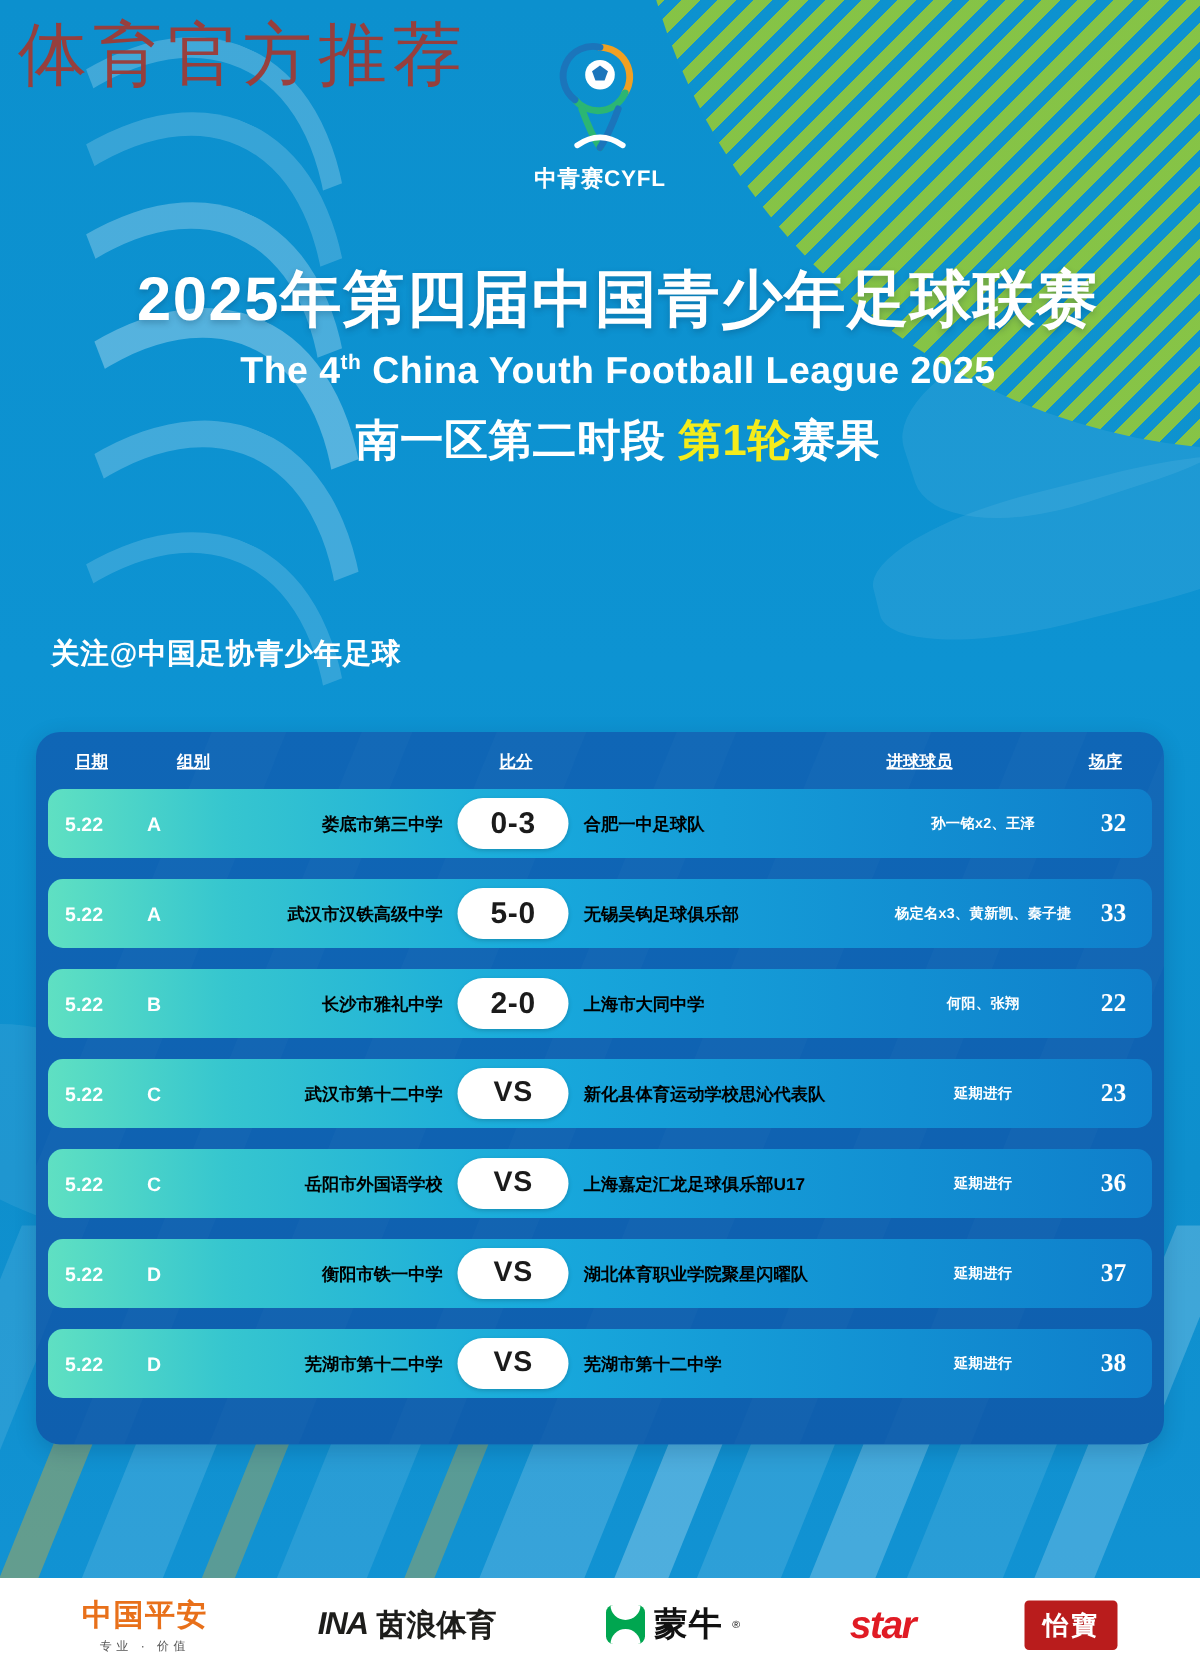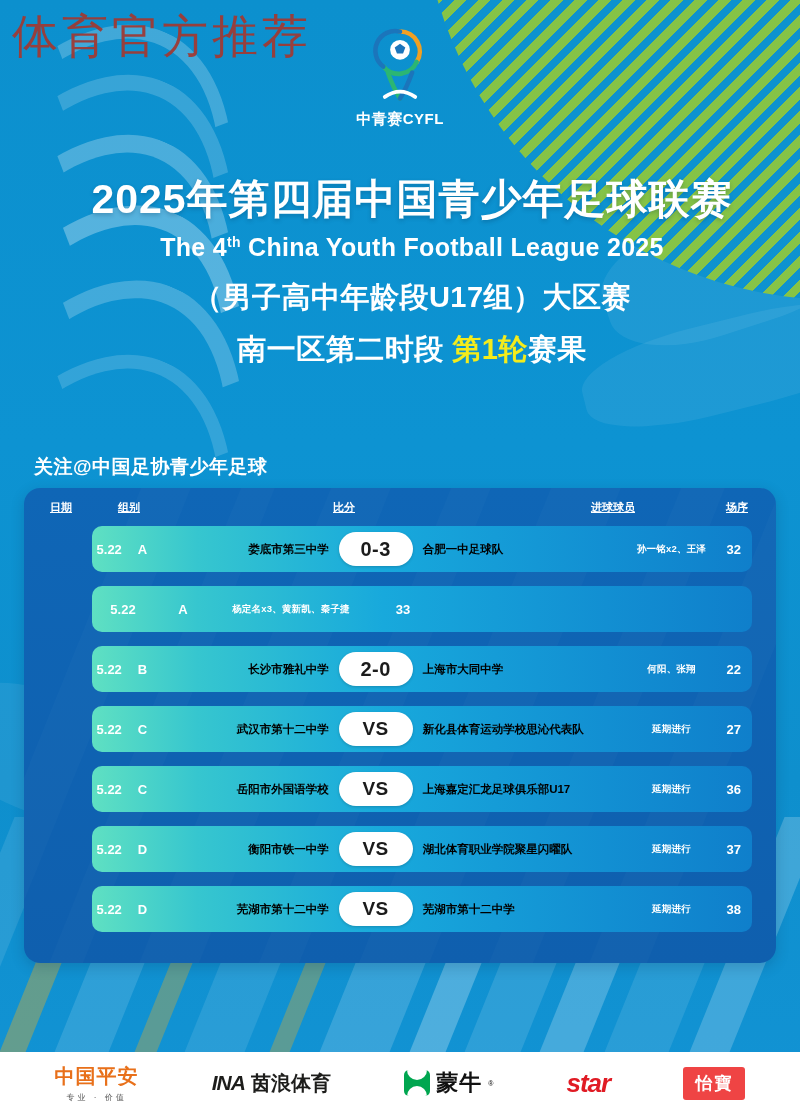--- a/index.html
+++ b/index.html
@@ -89,21 +89,21 @@
   #subtitle-1{
     margin-top:16px; color:#ffffff; font-size:29px; font-weight:800; letter-spacing:.5px;
   }
   #subtitle-2{
     margin-top:12px; color:#ffffff; font-size:29px; font-weight:800; letter-spacing:.5px;
   }
   #subtitle-2 .hl{ color:#f4ec1b; }
 
   
   #follow{
-    position:absolute; left:34px; top:454px; z-index:20;
+    position:absolute; left:34px; top:423px; z-index:20;
     color:#ffffff; font-size:19px; font-weight:800; letter-spacing:.5px;
   }
 
   
   #panel{
     position:absolute; left:24px; top:488px; width:752px; height:475px;
     background:linear-gradient(180deg,#0f66b6 0%,#0f5fae 100%);
     border-radius:16px; z-index:25;
     box-shadow:0 4px 14px rgba(0,30,60,.18);
     overflow:hidden;
@@ -116,42 +116,42 @@
     height:38px; padding:0 0 0 0; color:#ffffff;
     font-size:11px; font-weight:700; z-index:3;
   }
   .th{ text-align:center;text-decoration:underline; }
   .th-date{ width:74px; }
   .th-group{ width:62px; }
   .th-score{ flex:1; }
   .th-scorer{ width:170px; }
   .th-order{ width:78px; }
 
-  .rows{ position:relative; z-index:3; padding:0 24px;margin-left:44px; }
+  .rows{ position:relative; z-index:3; padding:0 8px; }
   .row{
     display:flex; align-items:center; height:46px; margin-bottom:14px;
     border-radius:10px;
     background:linear-gradient(90deg,#5fe0c2 0%,#36c6cf 16%,#18a9dc 44%,#128fd2 78%,#0f7fcb 100%);
     position:relative;
   }
   .c{ text-align:center; color:#ffffff; }
   .c-date{ width:62px; font-size:13px; font-weight:800; }
   .c-group{ width:58px; font-size:13px; font-weight:800; }
   .c-match{ flex:1; display:flex; align-items:center; justify-content:center; gap:0; }
   .team-home{ width:180px; text-align:right; font-size:11.5px; font-weight:700; padding-right:10px; }
   .team-away{ width:215px; text-align:left; font-size:11.5px; font-weight:700; padding-left:10px; }
   .score-pill{
     min-width:74px; height:34px; border-radius:17px; background:#ffffff;
     display:flex; align-items:center; justify-content:center;
     color:#1b1b1b; font-size:20px; font-weight:800; letter-spacing:.5px;
     box-shadow:0 1px 3px rgba(0,0,0,.18);
   }
   .score-pill.vs{ font-size:19px; }
   .c-scorer{ width:158px; font-size:9.5px; font-weight:600; letter-spacing:.2px; }
-  .c-order{ width:66px; font-size:13px; font-weight:800; }
+  .c-order{ width:66px; font-size:17px; font-weight:800;font-family:Liberation Serif, serif; }
 
   
   #footer{
     position:absolute; left:0; bottom:0; width:800px; height:62px;
     background:#ffffff; z-index:30;
     display:flex; align-items:center; justify-content:space-around;
     padding:0 18px;
   }
   .sp{ display:flex; flex-direction:column; align-items:center; justify-content:center; }
   .sp-row{ display:flex; align-items:center; gap:6px; }
@@ -168,21 +168,21 @@
     content:""; position:absolute; width:20px;height:12px; background:#fff;
     border-radius:0 0 12px 12px; left:3px; top:-2px;
   }
   .sp-mengniu-badge:after{
     content:""; position:absolute; width:20px;height:12px; background:#fff;
     border-radius:12px 12px 0 0; left:3px; bottom:-2px;
   }
   .sp-mengniu-text{ color:#111; font-size:22px; font-weight:800; letter-spacing:1px; }
   .sp-star{ color:#e01b24; font-size:26px; font-weight:800; font-style:italic; letter-spacing:-1px; }
   .sp-yibao{
-    background:#ef4444; color:#fff; font-size:17px; font-weight:800;
+    background:#b91c1c; color:#fff; font-size:17px; font-weight:800;
     padding:5px 12px; border-radius:3px; letter-spacing:2px;
   }
   .sup{ font-size:7px; vertical-align:super; }
 </style>
 </head>
 <body>
 
 <div id="poster">
 
   <div class="waves">
@@ -231,21 +231,20 @@
     <div class="logo-text">中青赛CYFL</div>
   </div>
 
   <div id="watermark">体育官方推荐</div>
 
   <div id="titles">
     <div id="title-cn">2025年第四届中国青少年足球联赛</div>
     <div id="title-en">
       <span>The 4</span><sup>th</sup><span> China Youth Football League 2025</span>
     </div>
-    <div id="subtitle-1">（男子高中年龄段U17组）大区赛</div>
     <div id="subtitle-2">
       <span>南一区第二时段 </span><span class="hl">第1轮</span><span>赛果</span>
     </div>
   </div>
 
   <div id="follow">关注@中国足协青少年足球</div>
 
   <div id="panel">
     <div id="panel-stripes">
       <i style="left:20px;  width:50px;"></i>
@@ -273,20 +272,25 @@
             <div class="team-home">娄底市第三中学</div>
             <div class="score-pill">0-3</div>
             <div class="team-away">合肥一中足球队</div>
           </div>
           <div class="c c-scorer">孙一铭x2、王泽</div>
           <div class="c c-order">32</div>
         </div>
         <div class="row">
           <div class="c c-date">5.22</div>
           <div class="c c-group">A</div>
+          <div class="c-match">
+            <div class="team-home">武汉市汉铁高级中学</div>
+            <div class="score-pill">5-0</div>
+            <div class="team-away">无锡吴钩足球俱乐部</div>
+          </div>
           <div class="c c-scorer">杨定名x3、黄新凯、秦子捷</div>
           <div class="c c-order">33</div>
         </div>
         <div class="row">
           <div class="c c-date">5.22</div>
           <div class="c c-group">B</div>
           <div class="c-match">
             <div class="team-home">长沙市雅礼中学</div>
             <div class="score-pill">2-0</div>
             <div class="team-away">上海市大同中学</div>
@@ -296,21 +300,21 @@
         </div>
         <div class="row">
           <div class="c c-date">5.22</div>
           <div class="c c-group">C</div>
           <div class="c-match">
             <div class="team-home">武汉市第十二中学</div>
             <div class="score-pill vs">VS</div>
             <div class="team-away">新化县体育运动学校思沁代表队</div>
           </div>
           <div class="c c-scorer">延期进行</div>
-          <div class="c c-order">27</div>
+          <div class="c c-order">23</div>
         </div>
         <div class="row">
           <div class="c c-date">5.22</div>
           <div class="c c-group">C</div>
           <div class="c-match">
             <div class="team-home">岳阳市外国语学校</div>
             <div class="score-pill vs">VS</div>
             <div class="team-away">上海嘉定汇龙足球俱乐部U17</div>
           </div>
           <div class="c c-scorer">延期进行</div>

